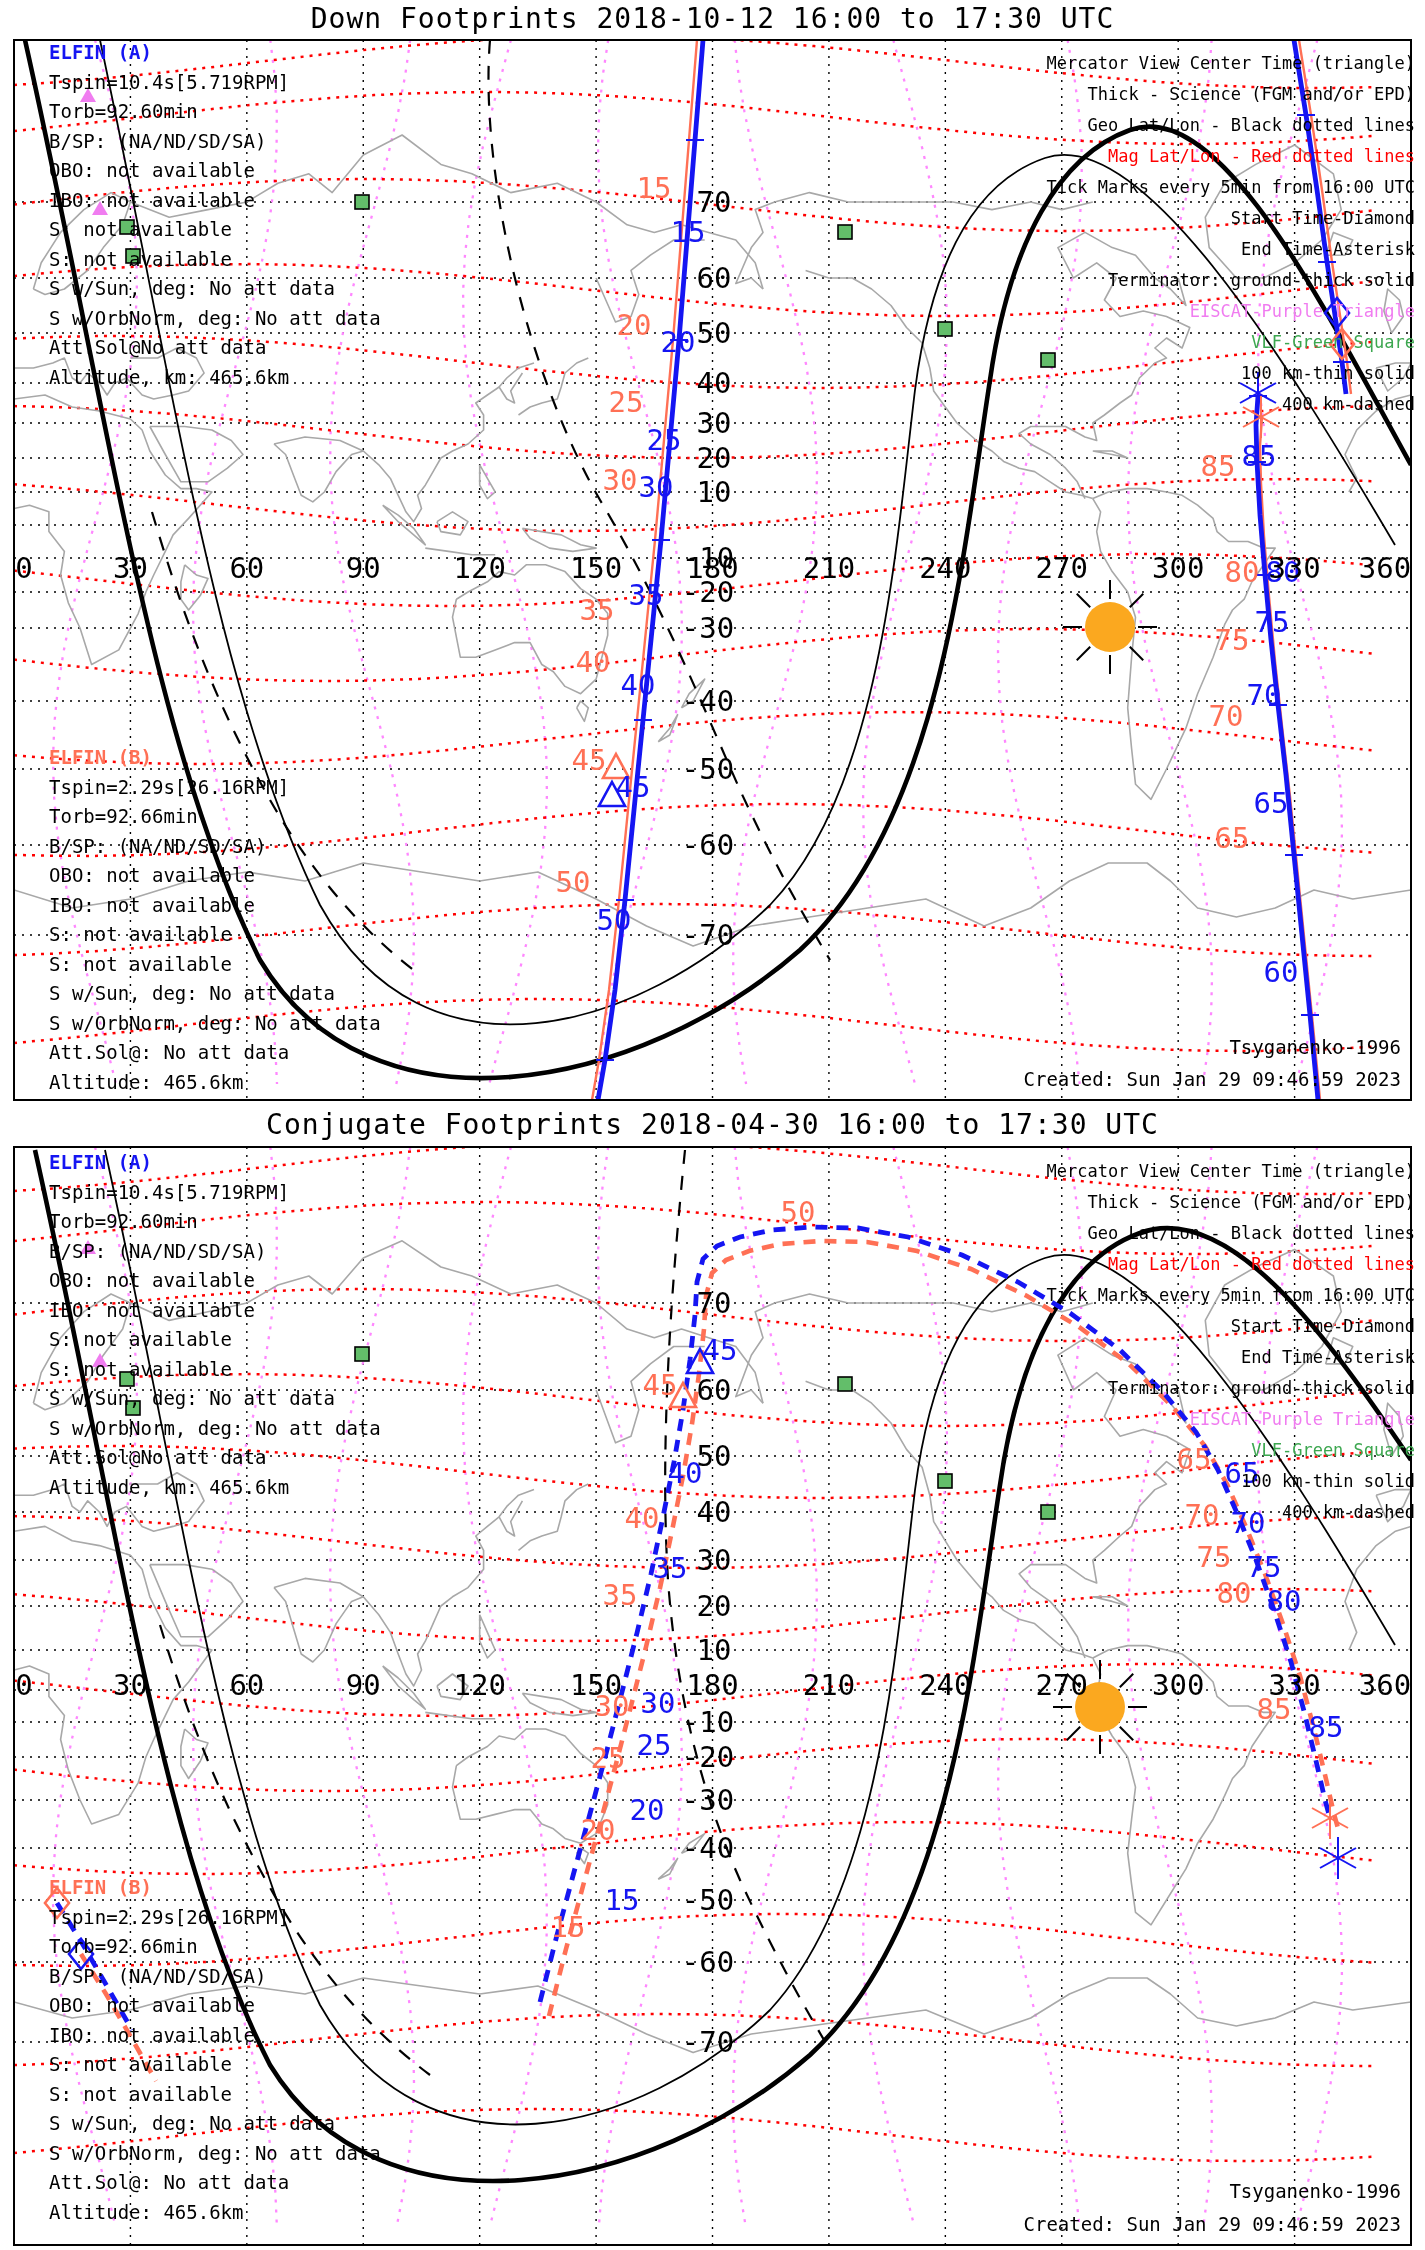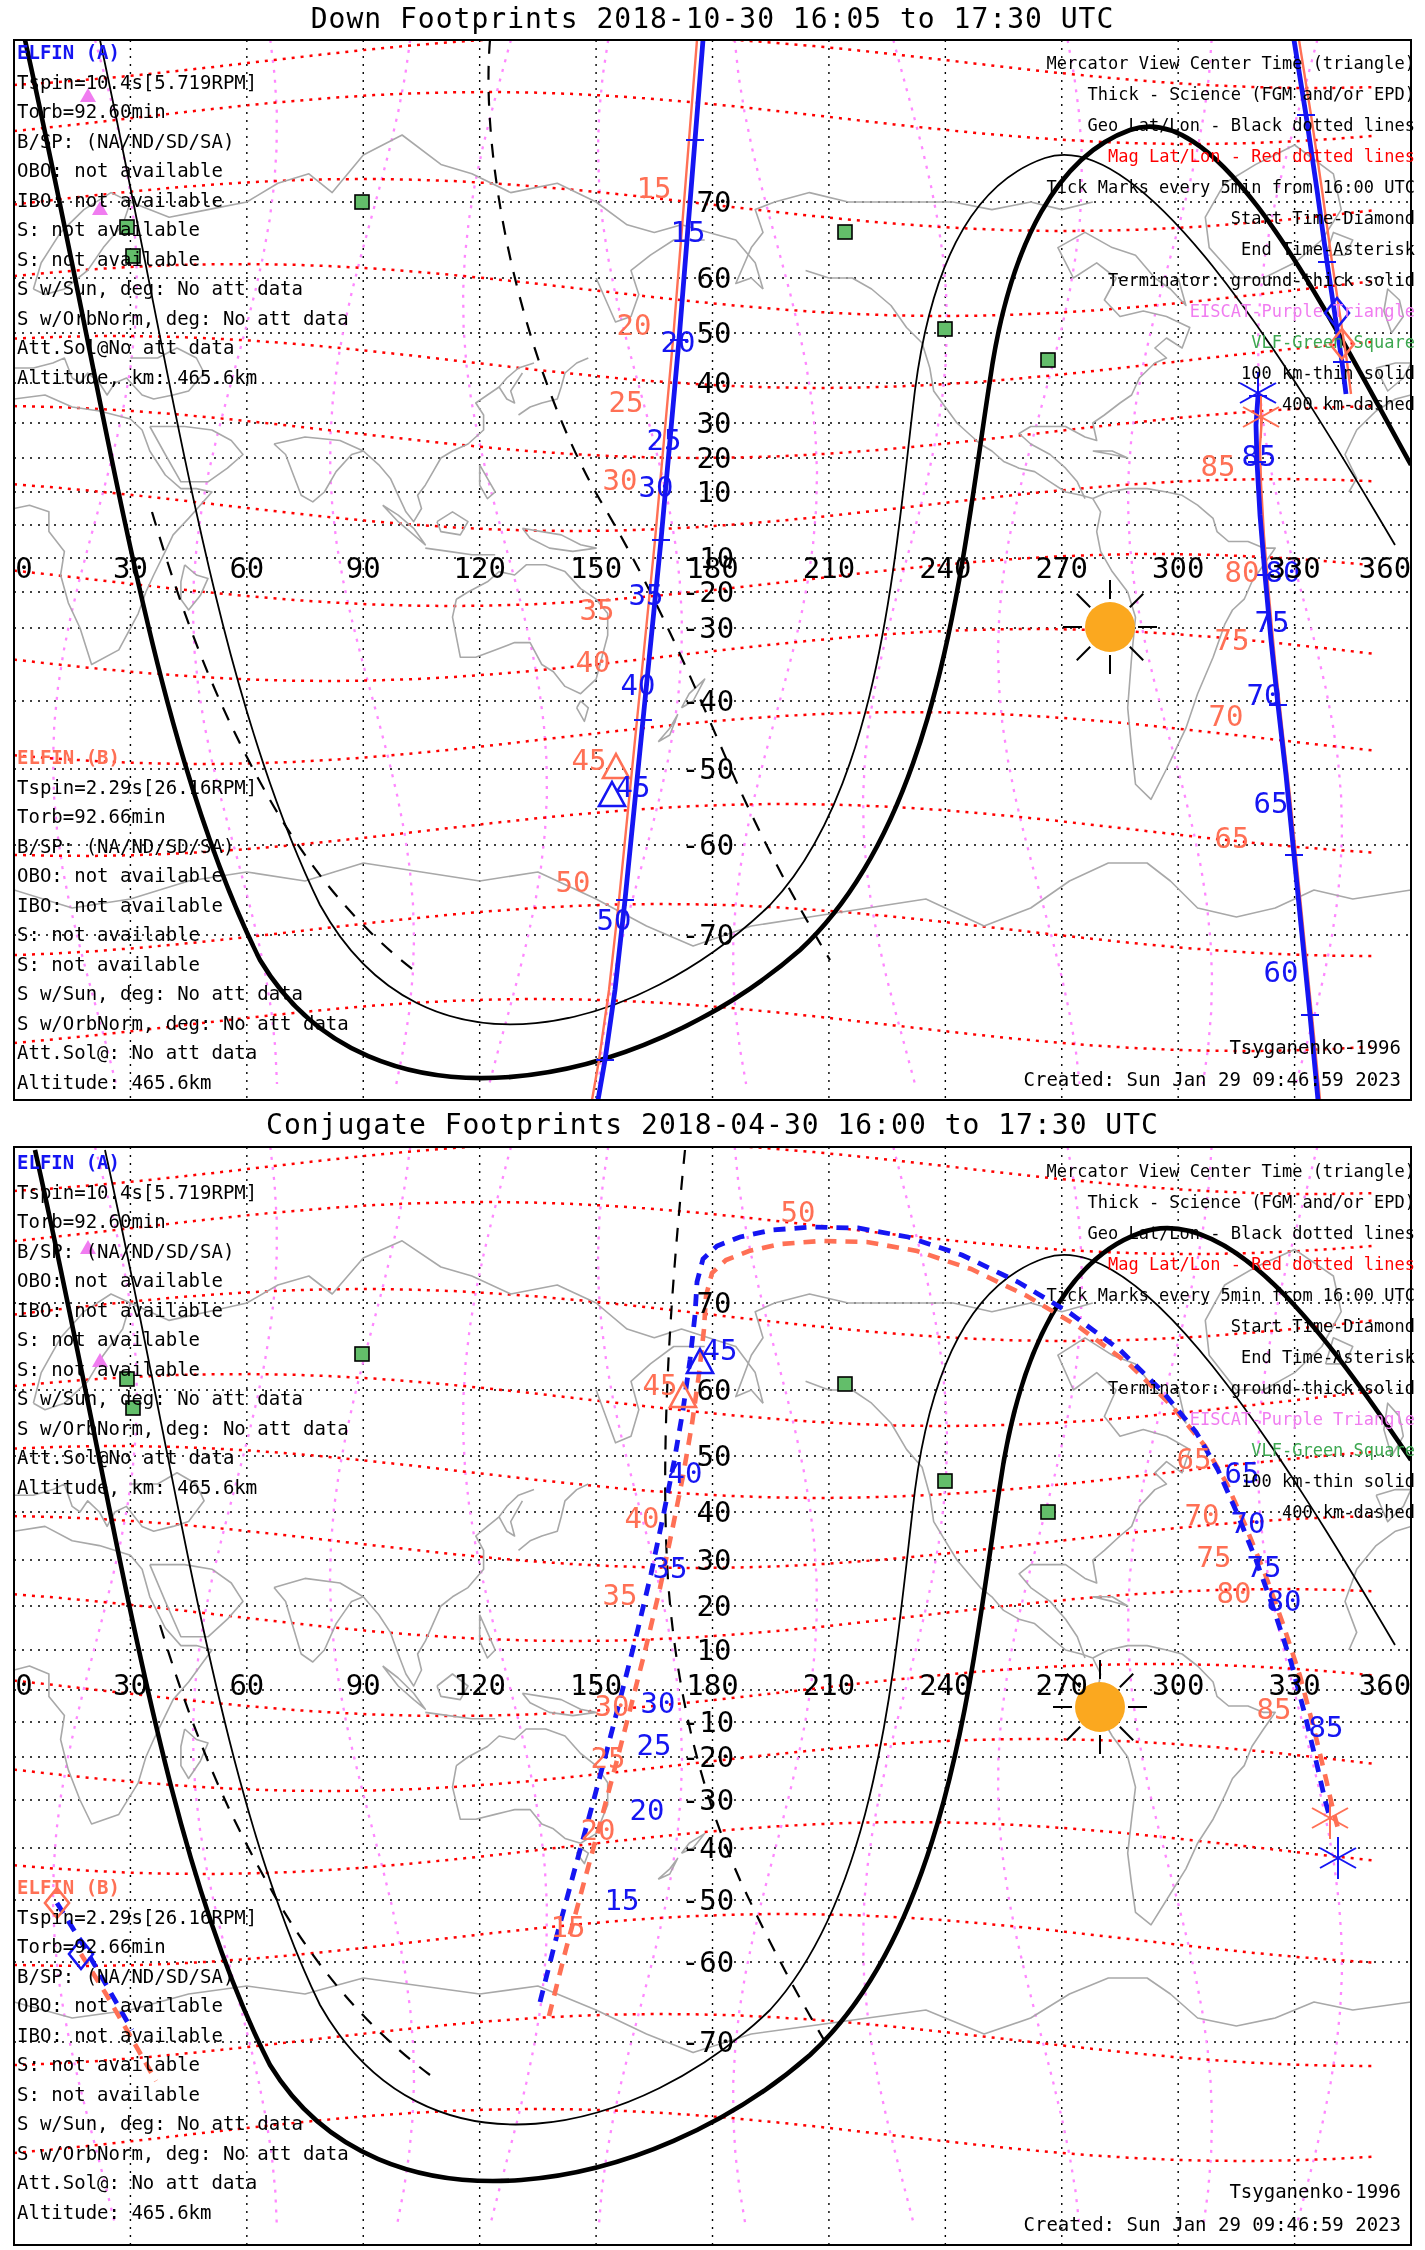--- a/index.html
+++ b/index.html
@@ -6,21 +6,21 @@
   body{width:1425px;height:2250px;overflow:hidden;
        font-family:"DejaVu Sans Mono","Liberation Mono",monospace;}
   #stage{position:relative;width:1425px;height:2250px;background:#fff;}
   svg{position:absolute;left:0;top:0;}
   .title{position:absolute;left:0;width:1425px;text-align:center;
          font-size:28px;letter-spacing:1px;color:#000;white-space:pre;}
   #t1{top:2px;} #t2{top:1108px;}
   .footer{position:absolute;right:24px;font-size:19px;color:#000;white-space:pre;text-align:right;}
   #f1m{top:1036px;} #f1c{top:1068px;} #f2m{top:2180px;} #f2c{top:2213px;}
   .infoblock{position:absolute;left:17px;font-size:19px;color:#000;white-space:pre;}
-  .infoblock div{height:29.5px;line-height:29.5px;}
+  .infoblock div{height:29.5px;line-height:29.5px;margin-left:32px;}
   .legend{position:absolute;right:10px;text-align:right;font-size:17px;white-space:pre;}
   .legend div{height:31px;line-height:31px;}
   .hdr{font-weight:bold;}
 </style>
 </head>
 <body>
 
 <div id="stage">
   <svg id="map-svg" width="1425" height="2250">
       <defs>
@@ -400,21 +400,21 @@
         <text x="708" y="1732" text-anchor="middle" font-size="29px" font-family="DejaVu Sans Mono, Liberation Mono, monospace" fill="#000">-10</text>
         <text x="708" y="1767" text-anchor="middle" font-size="29px" font-family="DejaVu Sans Mono, Liberation Mono, monospace" fill="#000">-20</text>
         <text x="708" y="1810" text-anchor="middle" font-size="29px" font-family="DejaVu Sans Mono, Liberation Mono, monospace" fill="#000">-30</text>
         <text x="708" y="1858" text-anchor="middle" font-size="29px" font-family="DejaVu Sans Mono, Liberation Mono, monospace" fill="#000">-40</text>
         <text x="708" y="1910" text-anchor="middle" font-size="29px" font-family="DejaVu Sans Mono, Liberation Mono, monospace" fill="#000">-50</text>
         <text x="708" y="1972" text-anchor="middle" font-size="29px" font-family="DejaVu Sans Mono, Liberation Mono, monospace" fill="#000">-60</text>
         <text x="708" y="2052" text-anchor="middle" font-size="29px" font-family="DejaVu Sans Mono, Liberation Mono, monospace" fill="#000">-70</text>
       </g>
       <rect x="14" y="1147" width="1397" height="1098" fill="none" stroke="#000" stroke-width="2"></rect>
     </svg>
-  <div class="title" id="t1">Down Footprints 2018-10-30 16:05 to 17:30 UTC</div>
+  <div class="title" id="t1">Down Footprints 2018-10-12 16:00 to 17:30 UTC</div>
   <div class="title" id="t2">Conjugate Footprints 2018-04-30 16:00 to 17:30 UTC</div>
   <div class="footer" id="f1m">Tsyganenko-1996</div>
   <div class="footer" id="f1c">Created: Sun Jan 29 09:46:59 2023</div>
   <div class="footer" id="f2m">Tsyganenko-1996</div>
   <div class="footer" id="f2c">Created: Sun Jan 29 09:46:59 2023</div>
   <div id="overlay">
       <div class="infoblock" style="top: 38px;"><div class="hdr" style="color: rgb(21, 21, 242);">ELFIN (A)</div><div>Tspin=10.4s[5.719RPM]</div><div>Torb=92.60min</div><div>B/SP: (NA/ND/SD/SA)</div><div>OBO: not available</div><div>IBO: not available</div><div>S: not available</div><div>S: not available</div><div>S w/Sun, deg: No att data</div><div>S w/OrbNorm, deg: No att data</div><div>Att.Sol@No att data</div><div>Altitude, km: 465.6km</div></div>
       <div class="infoblock" style="top: 743px;"><div class="hdr" style="color: rgb(255, 112, 85);">ELFIN (B)</div><div>Tspin=2.29s[26.16RPM]</div><div>Torb=92.66min</div><div>B/SP: (NA/ND/SD/SA)</div><div>OBO: not available</div><div>IBO: not available</div><div>S: not available</div><div>S: not available</div><div>S w/Sun, deg: No att data</div><div>S w/OrbNorm, deg: No att data</div><div>Att.Sol@: No att data</div><div>Altitude: 465.6km</div></div>
       <div class="legend" style="top: 48px;"><div style="color: rgb(0, 0, 0);">Mercator View Center Time (triangle)</div><div style="color: rgb(0, 0, 0);">Thick - Science (FGM and/or EPD)</div><div style="color: rgb(0, 0, 0);">Geo Lat/Lon - Black dotted lines</div><div style="color: rgb(255, 0, 0);">Mag Lat/Lon - Red dotted lines</div><div style="color: rgb(0, 0, 0);">Tick Marks every 5min from 16:00 UTC</div><div style="color: rgb(0, 0, 0);">Start Time-Diamond</div><div style="color: rgb(0, 0, 0);">End Time-Asterisk</div><div style="color: rgb(0, 0, 0);">Terminator: ground-thick solid</div><div style="color: rgb(240, 124, 240);">EISCAT-Purple Triangle</div><div style="color: rgb(61, 167, 80);">VLF-Green Square</div><div style="color: rgb(0, 0, 0);">100 km-thin solid</div><div style="color: rgb(0, 0, 0);">400 km-dashed</div></div>
       <div class="infoblock" style="top: 1148px;"><div class="hdr" style="color: rgb(21, 21, 242);">ELFIN (A)</div><div>Tspin=10.4s[5.719RPM]</div><div>Torb=92.60min</div><div>B/SP: (NA/ND/SD/SA)</div><div>OBO: not available</div><div>IBO: not available</div><div>S: not available</div><div>S: not available</div><div>S w/Sun, deg: No att data</div><div>S w/OrbNorm, deg: No att data</div><div>Att.Sol@No att data</div><div>Altitude, km: 465.6km</div></div>

